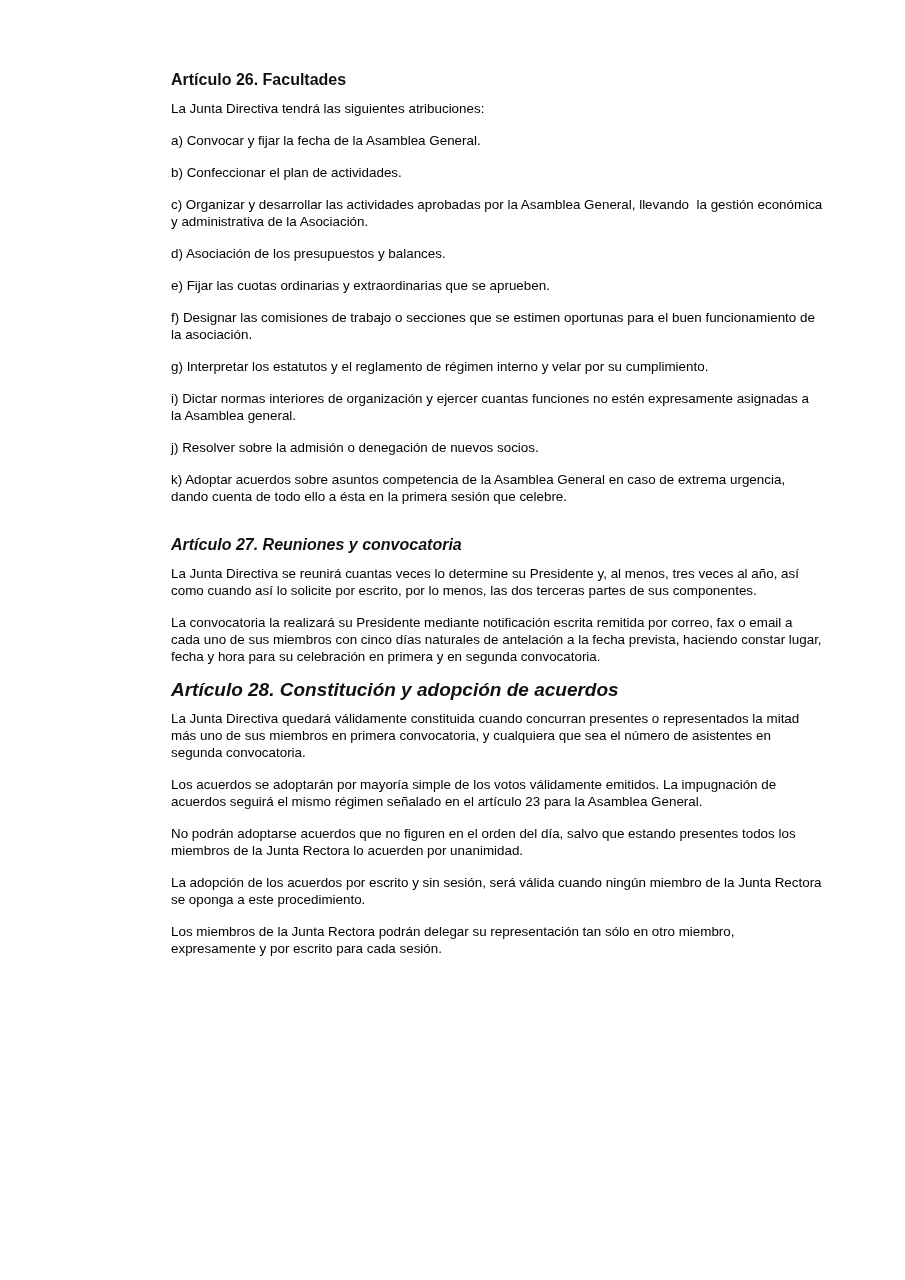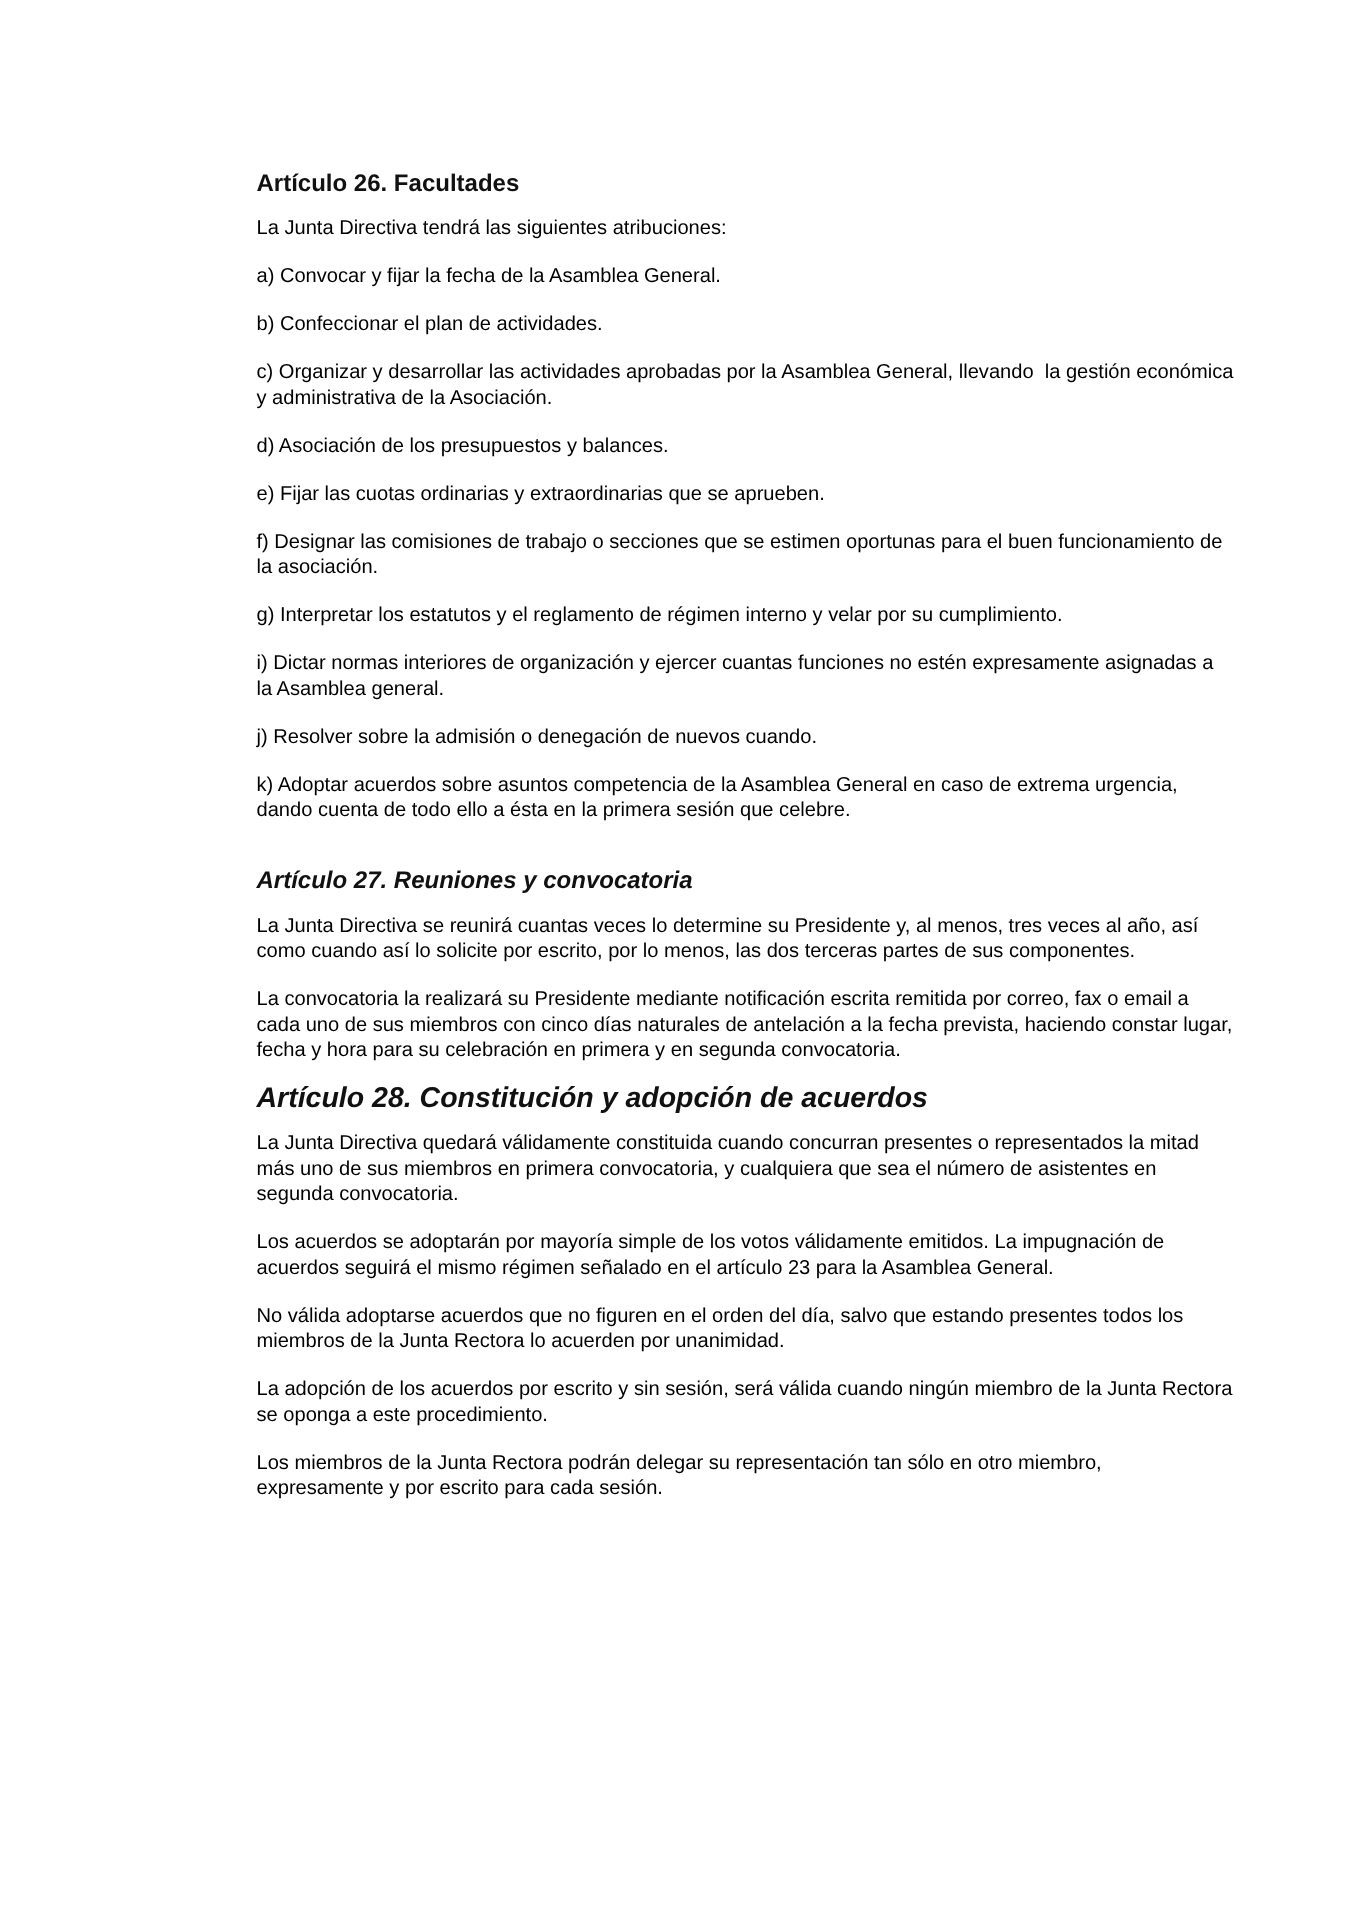--- a/index.html
+++ b/index.html
@@ -2,21 +2,21 @@
 <html><head>
 <meta charset="utf-8">
 <style>
   html, body { margin: 0; padding: 0; background: #ffffff; }
   .page {
     position: relative;
     width: 905px;
     height: 1280px;
     background: #ffffff;
     box-sizing: border-box;
-    padding: 113px 82px 0 171px;
+    padding: 70px 82px 0 171px;
     color: #111111;
     font-family: "Liberation Sans", "DejaVu Sans", sans-serif;
     overflow: hidden;
   }
   .content { width: 652px; }
   h2.article-heading {
     font-size: 16px;
     line-height: 19px;
     font-weight: bold;
     margin: 0 0 11px 0;
@@ -47,33 +47,33 @@
       <h2 class="article-heading">Artículo 26. Facultades</h2>
       <p class="para">La Junta Directiva tendrá las siguientes atribuciones:</p>
       <p class="para">a) Convocar y fijar la fecha de la Asamblea General.</p>
       <p class="para">b) Confeccionar el plan de actividades.</p>
       <p class="para">c) Organizar y desarrollar las actividades aprobadas por la Asamblea General, llevando  la gestión económica y administrativa de la Asociación.</p>
       <p class="para">d) Asociación de los presupuestos y balances.</p>
       <p class="para">e) Fijar las cuotas ordinarias y extraordinarias que se aprueben.</p>
       <p class="para">f) Designar las comisiones de trabajo o secciones que se estimen oportunas para el buen funcionamiento de la asociación.</p>
       <p class="para">g) Interpretar los estatutos y el reglamento de régimen interno y velar por su cumplimiento.</p>
       <p class="para">i) Dictar normas interiores de organización y ejercer cuantas funciones no estén expresamente asignadas a la Asamblea general.</p>
-      <p class="para">j) Resolver sobre la admisión o denegación de nuevos cuando.</p>
+      <p class="para">j) Resolver sobre la admisión o denegación de nuevos socios.</p>
       <p class="para">k) Adoptar acuerdos sobre asuntos competencia de la Asamblea General en caso de extrema urgencia, dando cuenta de todo ello a ésta en la primera sesión que celebre.</p>
     </section>
 
     <section class="art-27">
       <h2 class="article-heading">Artículo 27. Reuniones y convocatoria</h2>
       <p class="para">La Junta Directiva se reunirá cuantas veces lo determine su Presidente y, al menos, tres veces al año, así como cuando así lo solicite por escrito, por lo menos, las dos terceras partes de sus componentes.</p>
       <p class="para">La convocatoria la realizará su Presidente mediante notificación escrita remitida por correo, fax o email a cada uno de sus miembros con cinco días naturales de antelación a la fecha prevista, haciendo constar lugar, fecha y hora para su celebración en primera y en segunda convocatoria.</p>
     </section>
 
     <section class="art-28">
       <h2 class="article-heading italic">Artículo 28. Constitución y adopción de acuerdos</h2>
       <p class="para">La Junta Directiva quedará válidamente constituida cuando concurran presentes o representados la mitad más uno de sus miembros en primera convocatoria, y cualquiera que sea el número de asistentes en segunda convocatoria.</p>
       <p class="para">Los acuerdos se adoptarán por mayoría simple de los votos válidamente emitidos. La impugnación de acuerdos seguirá el mismo régimen señalado en el artículo 23 para la Asamblea General.</p>
-      <p class="para">No válida adoptarse acuerdos que no figuren en el orden del día, salvo que estando presentes todos los miembros de la Junta Rectora lo acuerden por unanimidad.</p>
+      <p class="para">No podrán adoptarse acuerdos que no figuren en el orden del día, salvo que estando presentes todos los miembros de la Junta Rectora lo acuerden por unanimidad.</p>
       <p class="para">La adopción de los acuerdos por escrito y sin sesión, será válida cuando ningún miembro de la Junta Rectora se oponga a este procedimiento.</p>
       <p class="para">Los miembros de la Junta Rectora podrán delegar su representación tan sólo en otro miembro, expresamente y por escrito para cada sesión.</p>
     </section>
 
   </div>
 </div>
 
 </body></html>

